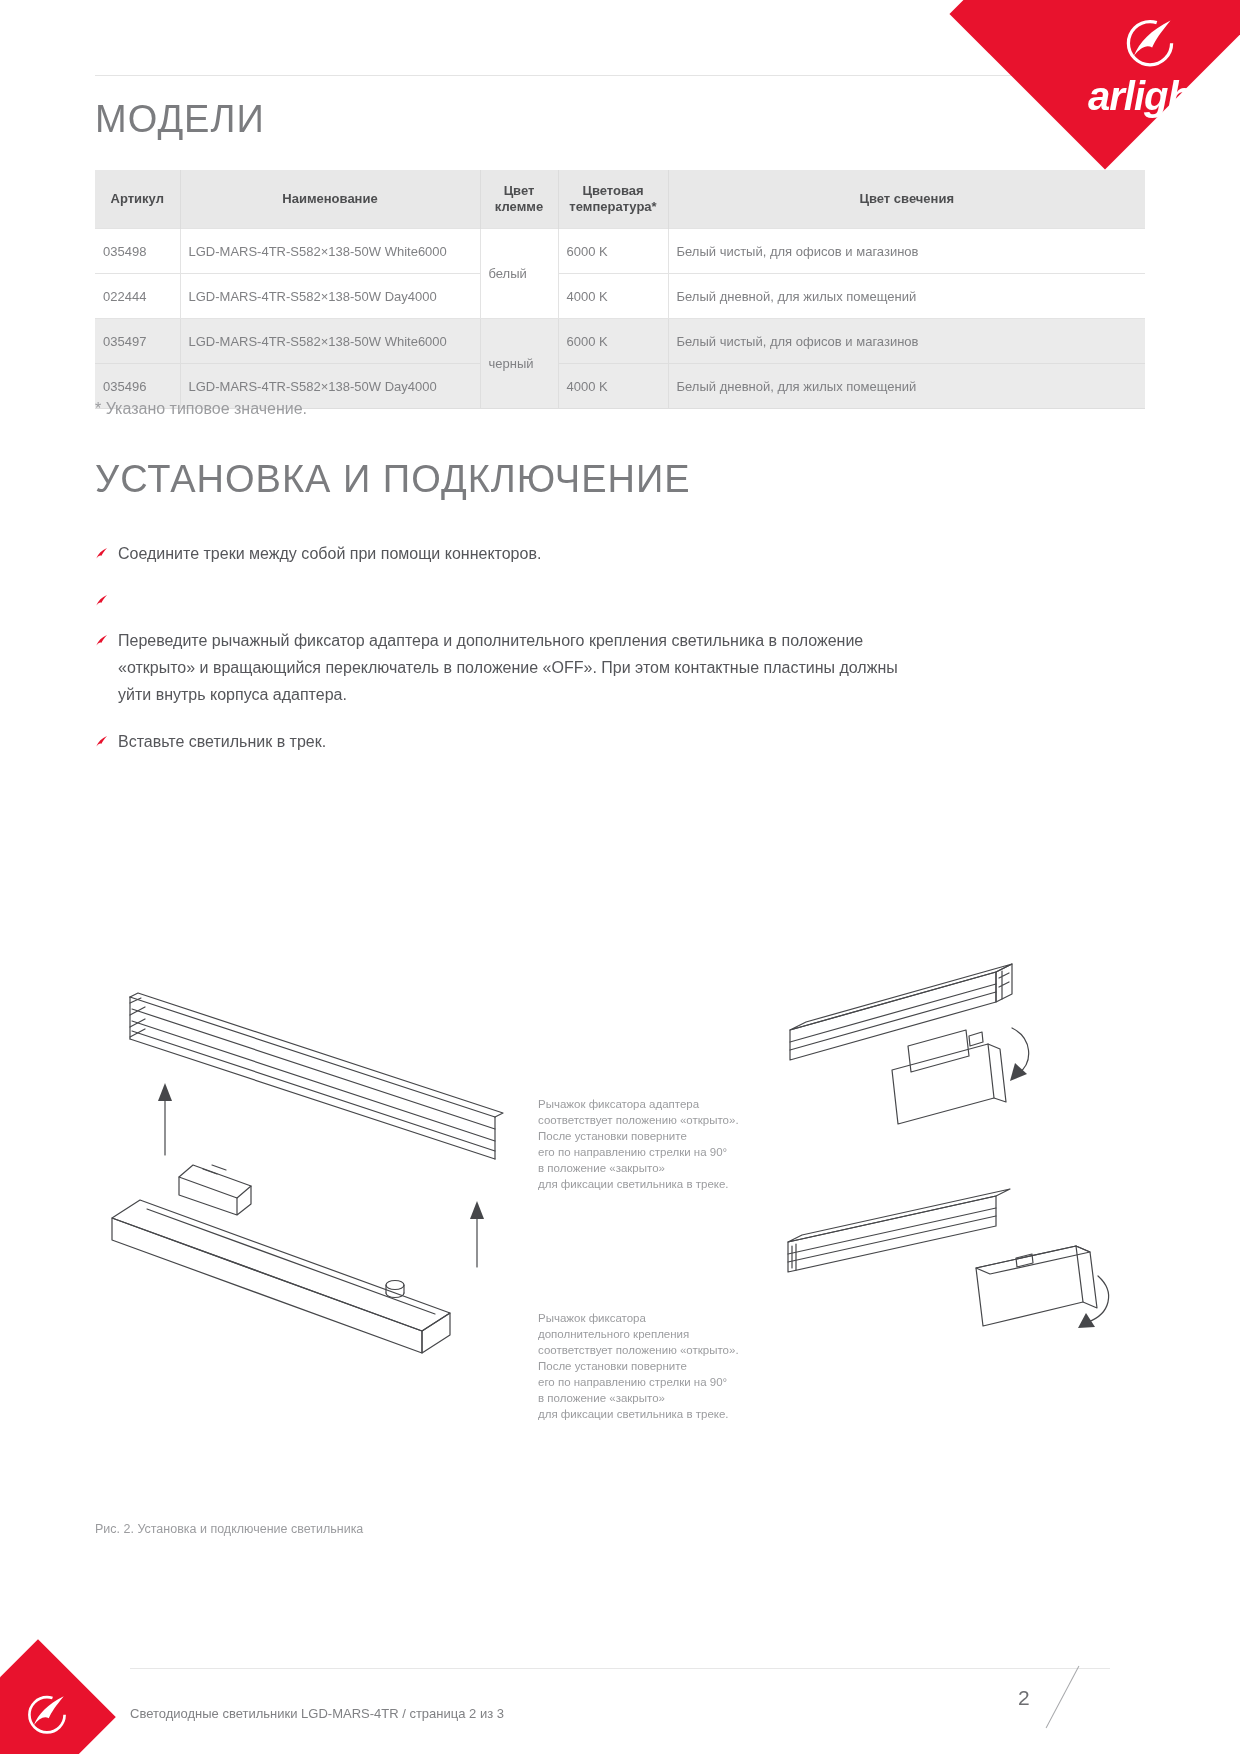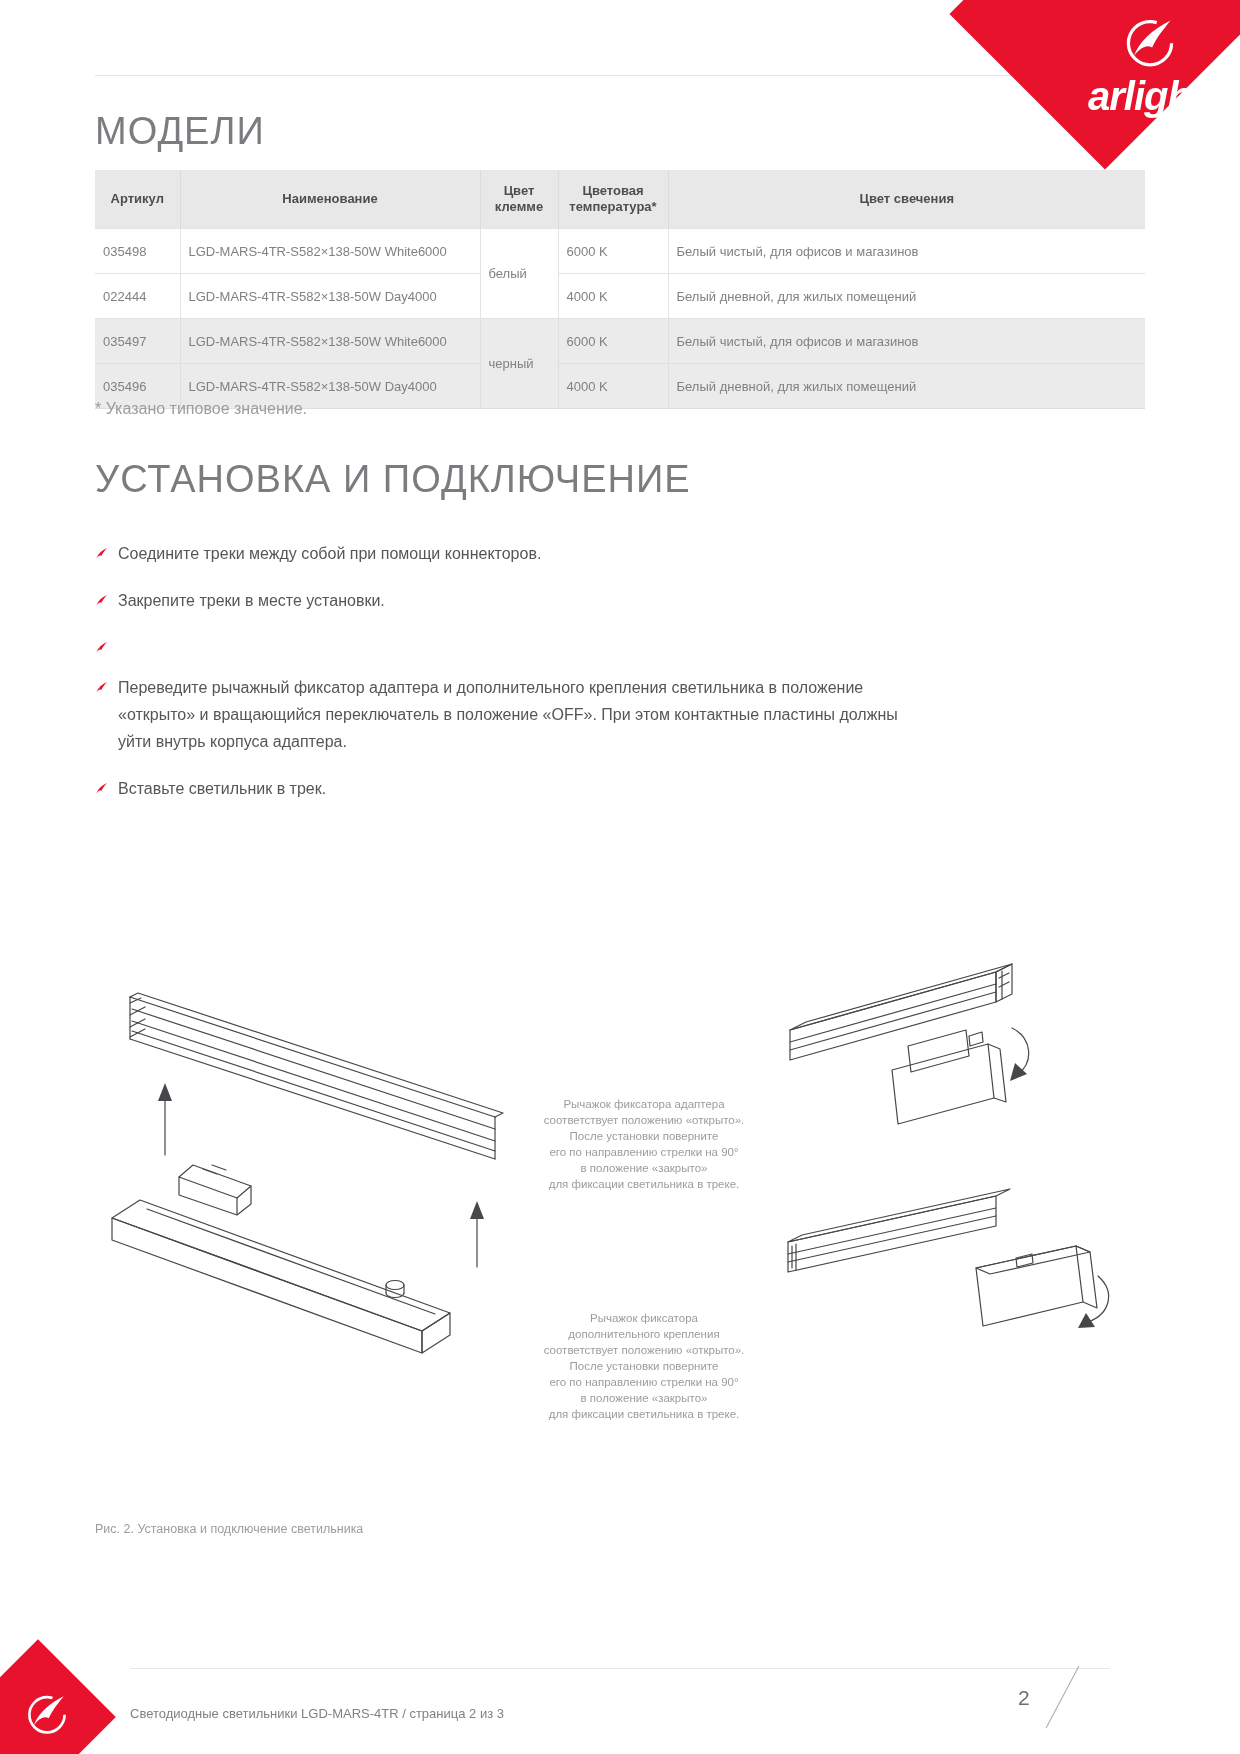--- a/index.html
+++ b/index.html
@@ -11,21 +11,21 @@
   .rule-top{position:absolute;left:95px;top:75px;width:1050px;height:1px;background:#e4e4e4;z-index:1;}
   .diamond-top{position:absolute;left:995px;top:-96px;width:220px;height:220px;background:#e8122d;transform:rotate(45deg);z-index:2;}
   .logo-wrap{position:absolute;left:1060px;top:14px;width:180px;z-index:3;text-align:center;}
   .logo-swoosh{display:block;margin:0 auto;width:54px;height:54px;}
   .logo-text{color:#fff;font-size:40px;font-weight:bold;font-style:italic;letter-spacing:-1px;line-height:40px;}
   .logo-text sup{font-size:12px;font-style:normal;vertical-align:18px;letter-spacing:0;}
   .diamond-bottom{position:absolute;left:-17px;top:1662px;width:110px;height:110px;background:#e8122d;transform:rotate(45deg);z-index:2;}
   .swoosh-bottom{position:absolute;left:25px;top:1691px;width:44px;height:44px;z-index:3;}
   
   .sec-title{position:absolute;left:95px;font-size:38px;font-weight:300;color:#7b7c7f;letter-spacing:1px;}
-  #title-models{top:110px;}
+  #title-models{top:98px;}
   #title-install{top:458px;}
   
   .models-table{position:absolute;left:95px;top:170px;width:1050px;border-collapse:collapse;table-layout:fixed;}
   .models-table th{
     background:#e8e8e8;height:54px;font-size:13px;font-weight:bold;color:#4d4e50;
     border-left:1px solid #dcdcdc;border-right:1px solid #dcdcdc;padding:2px 6px;line-height:16px;
   }
   .models-table td{
     height:40px;font-size:13px;color:#808184;text-align:left;padding:2px 8px;
     border:1px solid #e3e3e3;
@@ -37,21 +37,21 @@
   
   .bullets{position:absolute;left:95px;top:540px;width:1060px;}
   .bullet{display:flex;margin-bottom:20px;}
   .bullet .mark{flex:0 0 13px;margin-top:7px;margin-right:10px;}
   .bullet .txt{font-size:16px;line-height:27px;color:#55565a;white-space:pre-line;}
   
   .drawing{position:absolute;}
   #drawA{left:105px;top:985px;}
   #drawB{left:780px;top:950px;}
   #drawC{left:780px;top:1180px;}
-  .annot{position:absolute;width:212px;text-align:center;font-size:11.5px;line-height:16px;color:#9b9c9f;white-space:pre-line;}
+  .annot{position:absolute;width:212px;text-align:left;font-size:11.5px;line-height:16px;color:#9b9c9f;white-space:pre-line;}
   #annot-top{left:538px;top:1096px;}
   #annot-bottom{left:538px;top:1310px;}
   .caption{position:absolute;left:95px;top:1522px;width:930px;font-size:12.5px;color:#9b9c9f;}
   
   .rule-bottom{position:absolute;left:130px;top:1668px;width:980px;height:1px;background:#e7e7e7;}
   .footer-text{position:absolute;left:130px;top:1706px;font-size:13px;color:#808184;}
   .page-num{position:absolute;left:1018px;top:1686px;font-size:21px;color:#6d6e71;}
   .page-slash{position:absolute;left:1062px;top:1662px;width:1px;height:70px;background:#a7a8ab;transform:rotate(28deg);}
   svg.lineart{stroke:#46474a;stroke-width:1.2;fill:none;stroke-linejoin:round;stroke-linecap:round;}
   svg.lineart .fillshape{fill:#46474a;stroke:none;}
@@ -128,26 +128,20 @@
     <div class="bullet">
       <svg class="mark" width="13" height="13" viewBox="0 0 100 100">
           <path d="M10,88 C24,52 52,26 92,8 C70,34 58,50 50,68 C40,60 26,68 10,88 Z" fill="#e8122d"></path>
         </svg>
       <div class="txt">Соедините треки между собой при помощи коннекторов.</div>
     </div>
     <div class="bullet">
       <svg class="mark" width="13" height="13" viewBox="0 0 100 100">
           <path d="M10,88 C24,52 52,26 92,8 C70,34 58,50 50,68 C40,60 26,68 10,88 Z" fill="#e8122d"></path>
         </svg>
-      <div class="txt">Закрепите треки в месте установки.</div>
-    </div>
-    <div class="bullet">
-      <svg class="mark" width="13" height="13" viewBox="0 0 100 100">
-          <path d="M10,88 C24,52 52,26 92,8 C70,34 58,50 50,68 C40,60 26,68 10,88 Z" fill="#e8122d"></path>
-        </svg>
     </div>
     <div class="bullet">
       <svg class="mark" width="13" height="13" viewBox="0 0 100 100">
           <path d="M10,88 C24,52 52,26 92,8 C70,34 58,50 50,68 C40,60 26,68 10,88 Z" fill="#e8122d"></path>
         </svg>
       <div class="txt">Переведите рычажный фиксатор адаптера и дополнительного крепления светильника в положение
 «открыто» и вращающийся переключатель в положение «OFF». При этом контактные пластины должны
 уйти внутрь корпуса адаптера.</div>
     </div>
     <div class="bullet">

